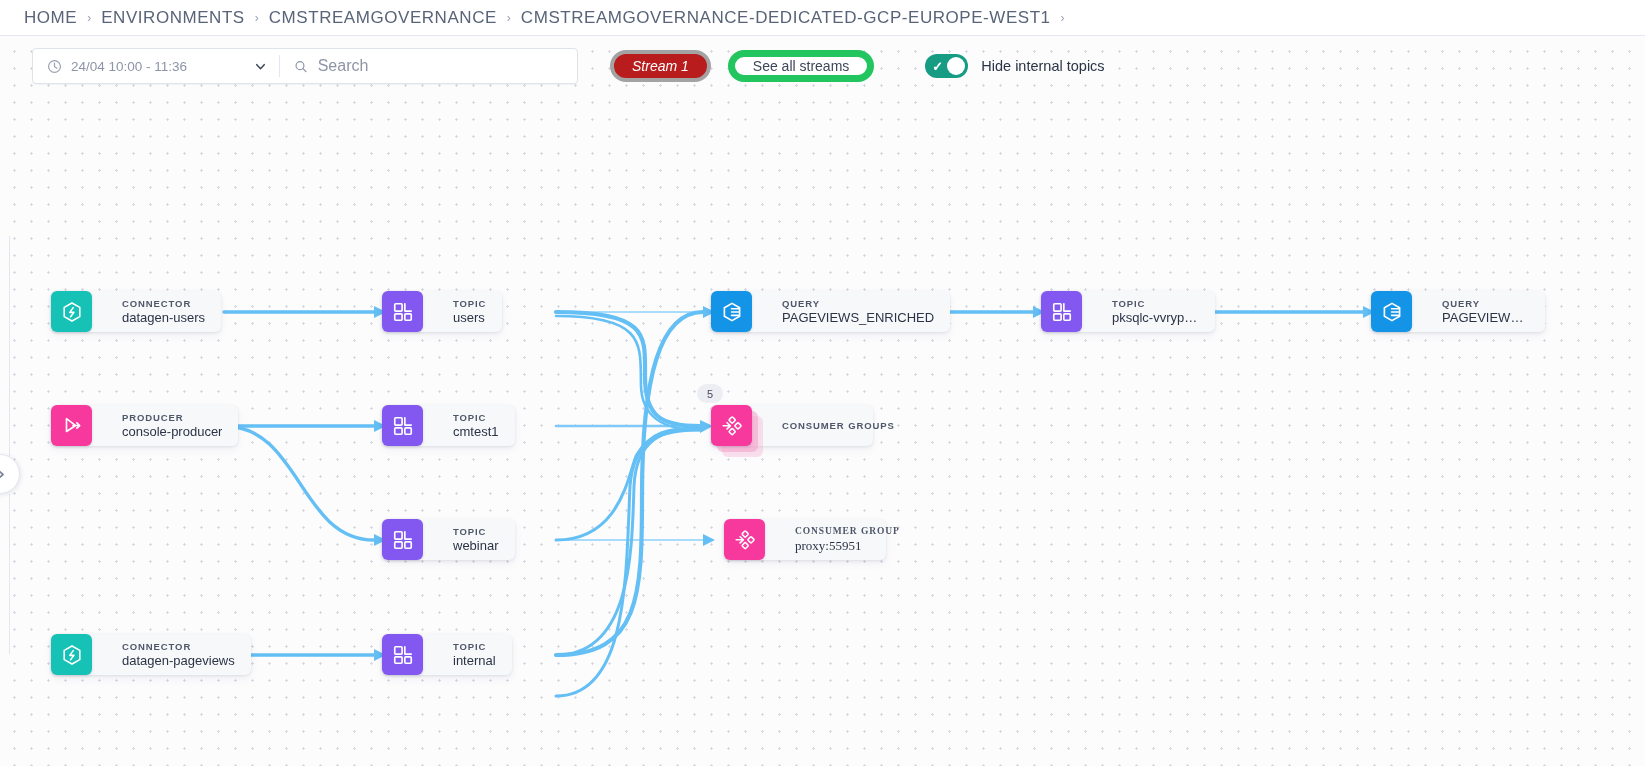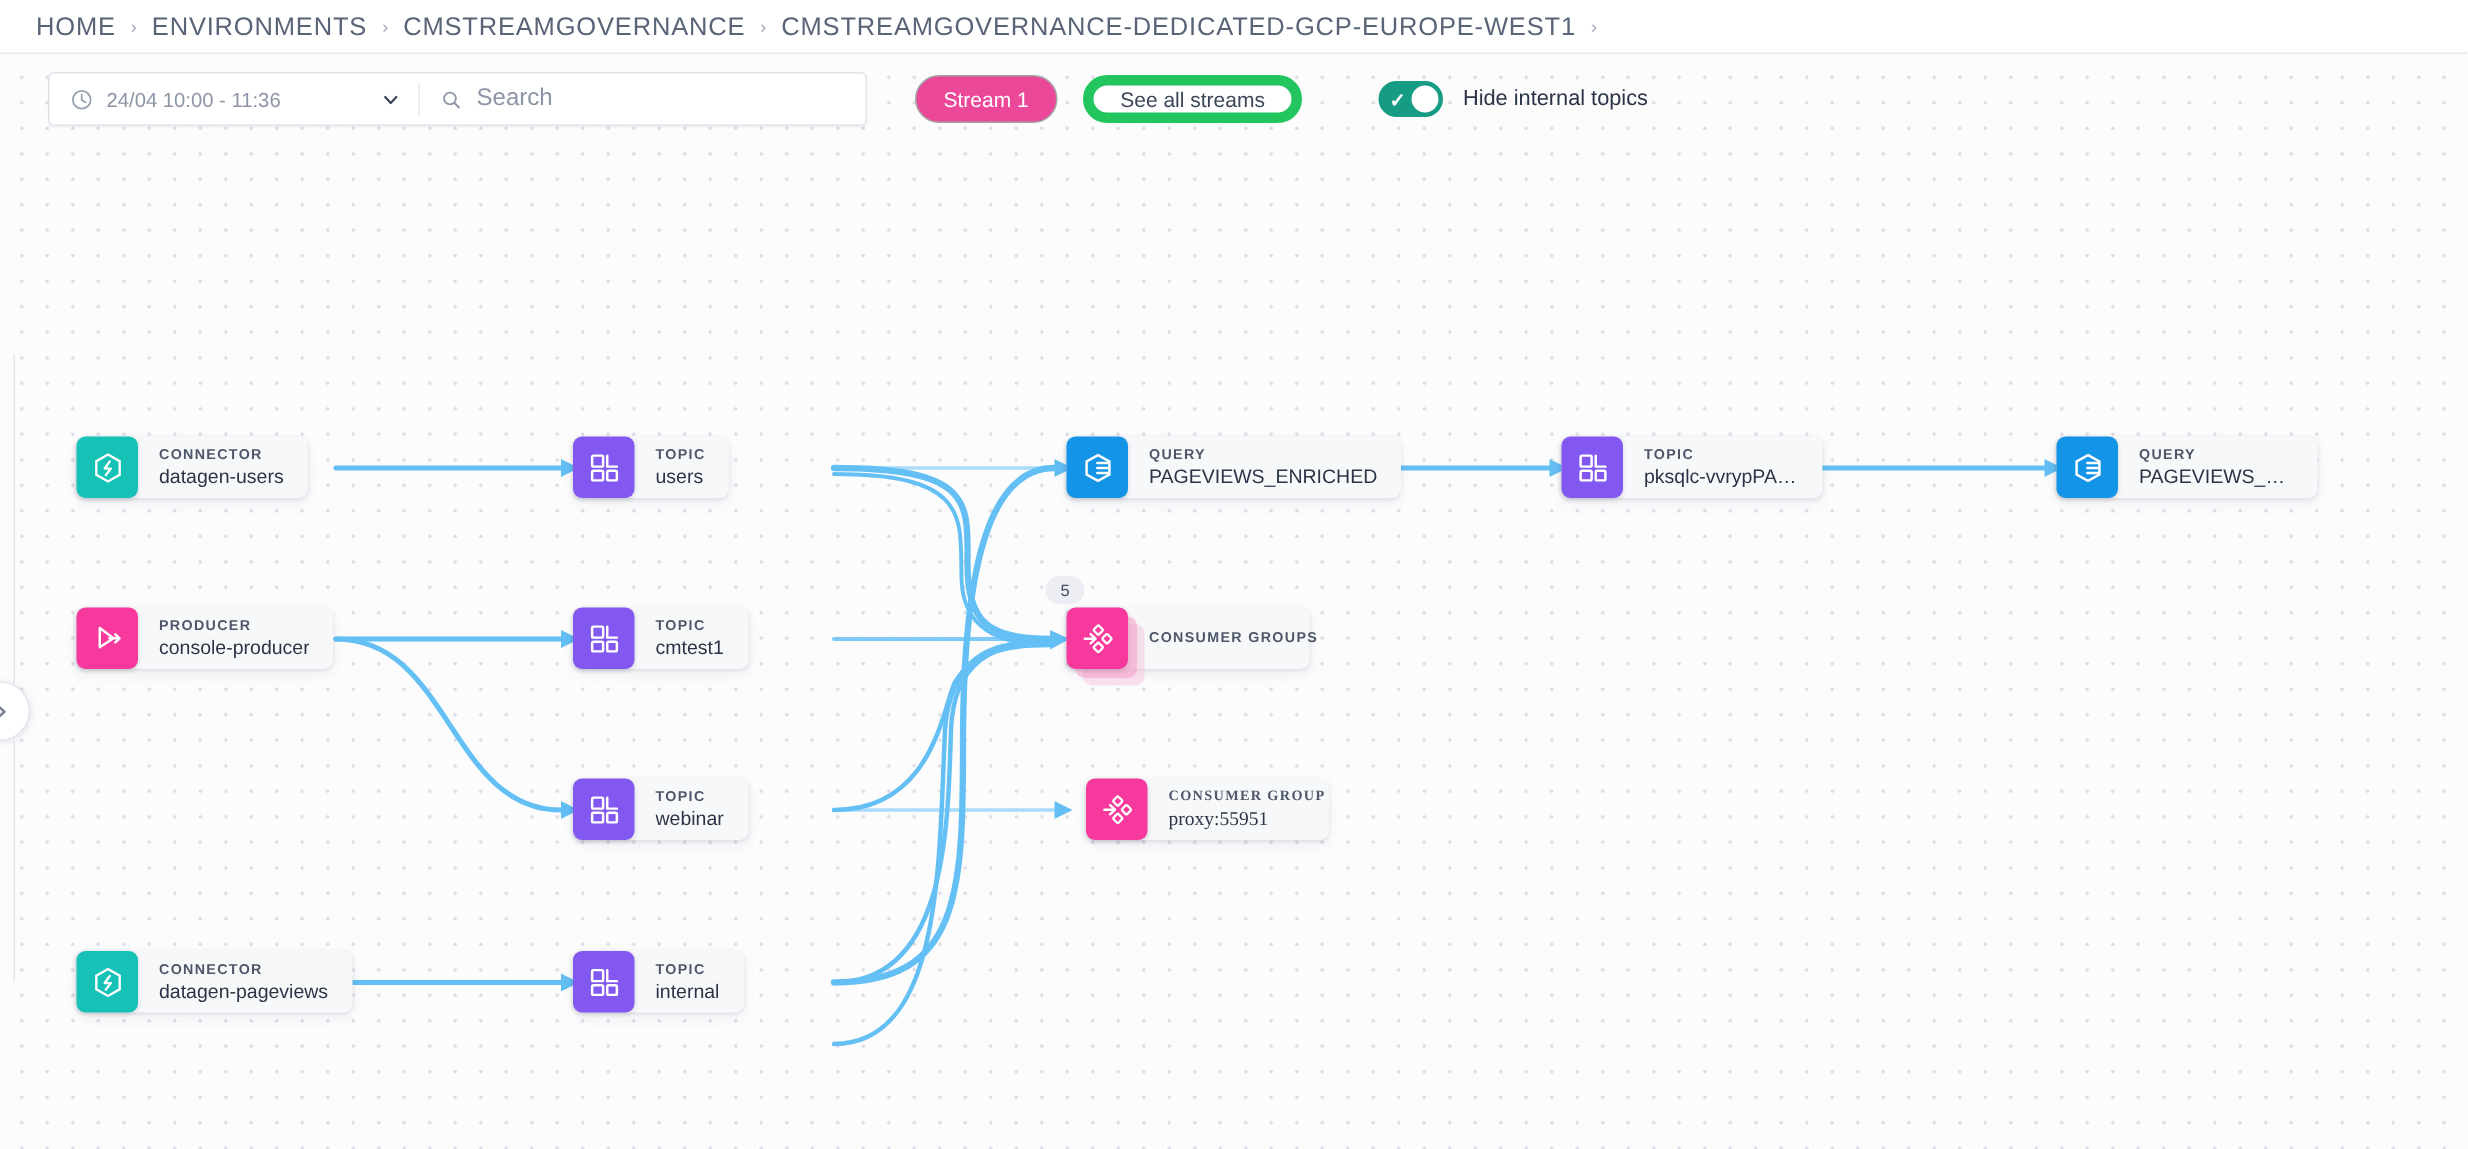--- a/index.html
+++ b/index.html
@@ -94,24 +94,25 @@
   .btn-pill {
     height: 32px;
     border-radius: 17px;
     display: flex; align-items: center; justify-content: center;
     font-size: 14px;
     padding: 0 18px;
     cursor: pointer;
     white-space: nowrap;
   }
   .btn-primary {
-    background: #ec4899;
+    background: #b91c1c;
     color: #fff;
     margin-left: 28px;
-    border: 1px solid #a3a3a3;
+    border: 4px solid #a3a3a3;
+    font-style: italic;
   }
   .btn-secondary {
     background: #fff;
     color: #3c4659;
     border: 7px solid #22c55e;
     margin-left: 13px;
   }
   .toggle-wrap {
     display: flex; align-items: center;
     margin-left: 47px;
@@ -167,21 +168,21 @@
   .node .ico {
     width: 41px; height: 41px;
     border-radius: 6px;
     flex: 0 0 41px;
     display: flex; align-items: center; justify-content: center;
     box-shadow: 0 1px 3px rgba(30,40,70,.16);
   }
   .node .txt {
     display: flex; flex-direction: column;
     justify-content: flex-start;
-    padding-left: 14px;
+    padding-left: 30px;
     min-width: 0;
   }
   .node .kind {
     font-size: 9.5px;
     letter-spacing: .9px;
     color: #4e5769;
     font-weight: 700;
     text-transform: uppercase;
     line-height: 13px;
     white-space: nowrap;

